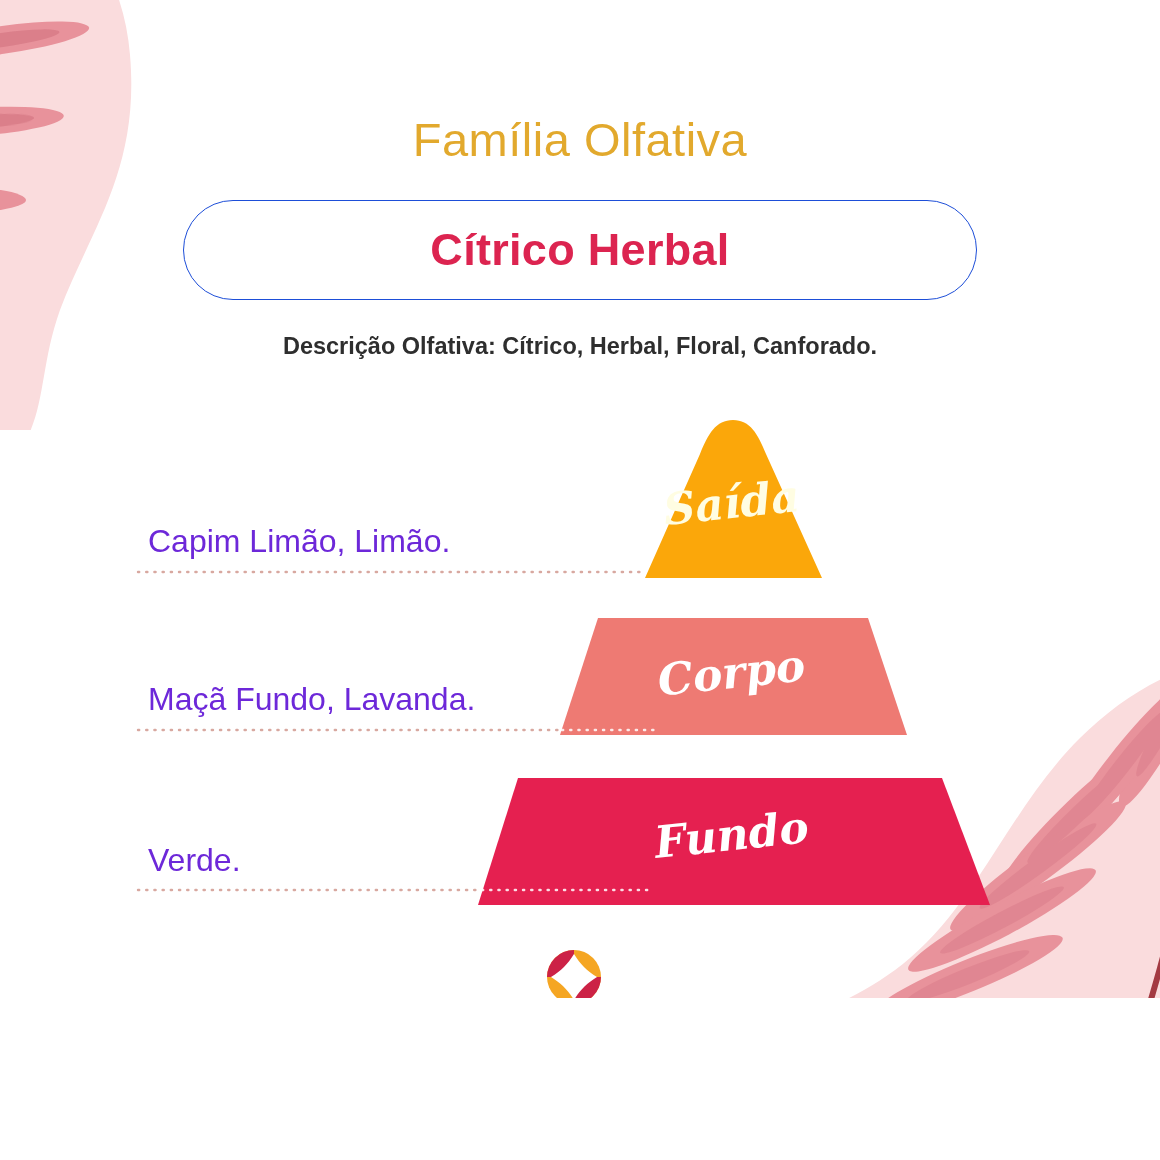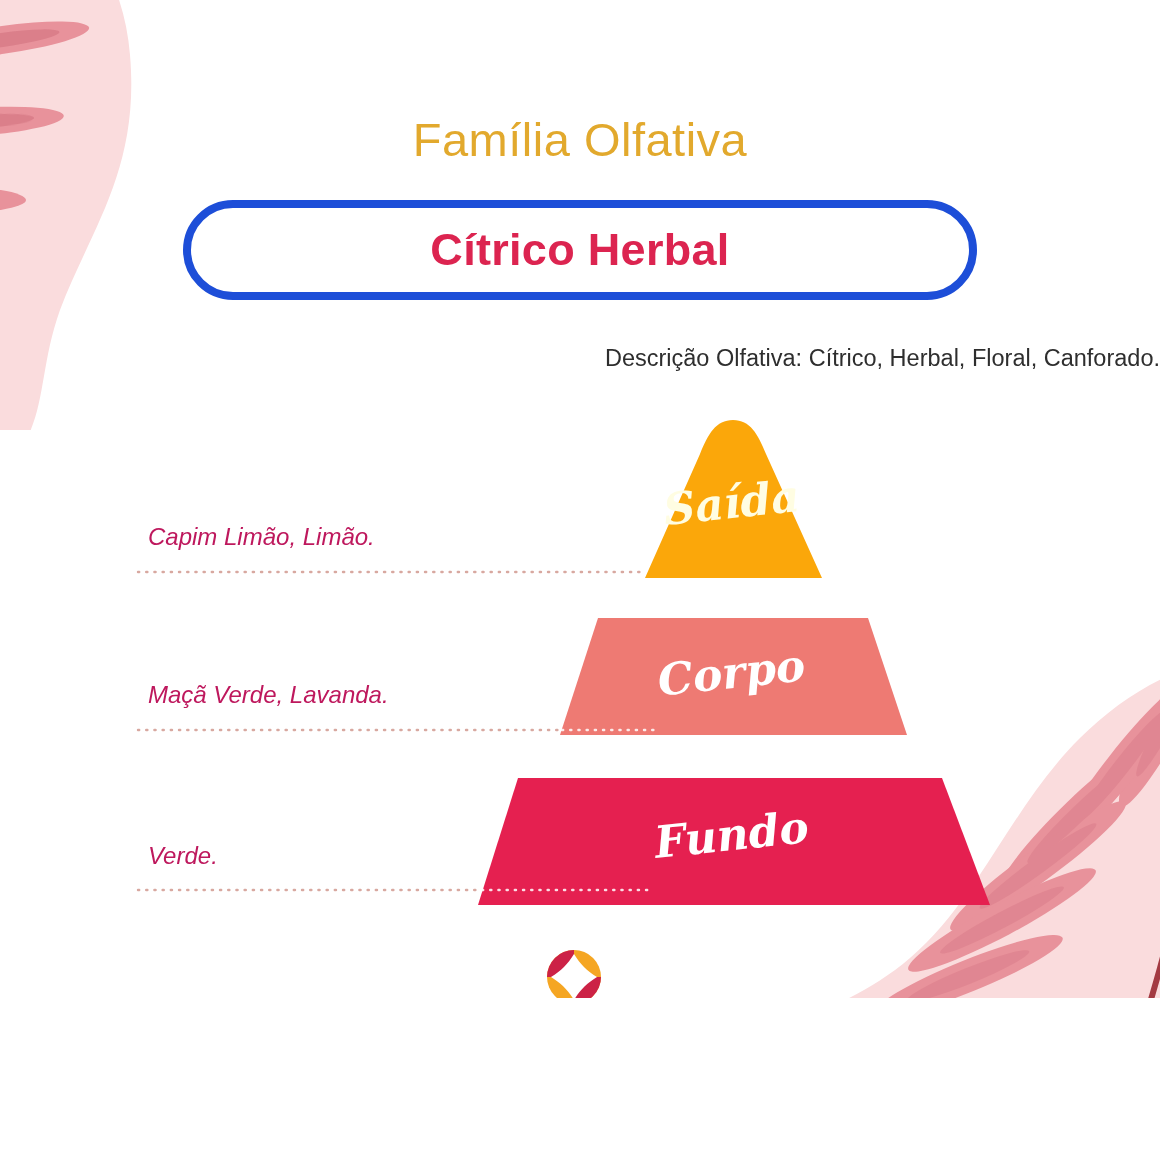--- a/index.html
+++ b/index.html
@@ -33,63 +33,61 @@
     color: #e2a92d;
     font-family: "Liberation Sans", sans-serif;
   }
 
   #name-pill {
     position: absolute;
     left: 183px;
     top: 200px;
     width: 794px;
     height: 100px;
-    border: 8px solid #1d4ed8;
+    border: 1px solid #1d4ed8;
     border-radius: 52px;
     box-sizing: border-box;
     background: #ffffff;
   }
   #family-name {
     position: absolute;
     left: 0; right: 0; top: 0; bottom: 0;
     display: flex;
     align-items: center;
     justify-content: center;
     font-size: 45px;
     font-weight: bold;
     color: #dc2450;
     letter-spacing: 0.3px;
   }
 
   #description {
     position: absolute;
     left: 0; right: 0; top: 333px;
-    text-align: right;
+    text-align: center;
     font-size: 23.5px;
     color: #2e2e2e;
-    font-weight: 400;
-    margin-top: 12px;
+    font-weight: 700;
   }
 
   
   #pyramid-area {
     position: absolute;
     left: 0; top: 400px;
     width: 1160px;
     height: 520px;
   }
   #pyramid-svg { position: absolute; left: 0; top: 0; }
 
   .note-text {
     position: absolute;
     left: 148px;
-    font-size: 24px;
-    color: #be185d;
+    font-size: 32px;
+    color: #6d28d9;
     white-space: nowrap;
-    font-style: italic;
   }
   #note-0 { top: 123px; }
   #note-1 { top: 281px; }
   #note-2 { top: 442px; }
 
   
   #logo {
     position: absolute;
     left: 479px;
     top: 948px;
@@ -193,21 +191,21 @@
       <line x1="482" y1="490" x2="650" y2="490" stroke="#ffffff" opacity="0.85" stroke-width="2.4" stroke-linecap="round" stroke-dasharray="1.2 7"></line>
 
       <text id="tier-0-label" x="733" y="118" fill="#fffde2" font-family="DejaVu Serif, serif" font-size="44" font-style="italic" font-weight="bold" text-anchor="middle" transform="rotate(-6 733 118)">Saída</text>
 
       <text id="tier-1-label" x="733" y="288" fill="#ffffff" font-family="DejaVu Serif, serif" font-size="44" font-style="italic" font-weight="bold" text-anchor="middle" transform="rotate(-6 733 288)">Corpo</text>
 
       <text id="tier-2-label" x="733" y="450" fill="#ffffff" font-family="DejaVu Serif, serif" font-size="44" font-style="italic" font-weight="bold" text-anchor="middle" transform="rotate(-6 733 450)">Fundo</text>
     </svg>
 
     <div class="note-text" id="note-0">Capim Limão, Limão.</div>
-    <div class="note-text" id="note-1">Maçã Verde, Lavanda.</div>
+    <div class="note-text" id="note-1">Maçã Fundo, Lavanda.</div>
     <div class="note-text" id="note-2">Verde.</div>
   </div>
 
   <div id="logo">
     <svg width="190" height="145" viewBox="0 0 190 145">
 
       <g transform="translate(68,2)">
         <circle cx="27" cy="27" r="27" fill="#f5a623"></circle>
         <path d="M27,0 A27,27 0 0 0 0,27 L27,27 Z" fill="#cc2246"></path>
         <path d="M27,54 A27,27 0 0 0 54,27 L27,27 Z" fill="#cc2246"></path>

